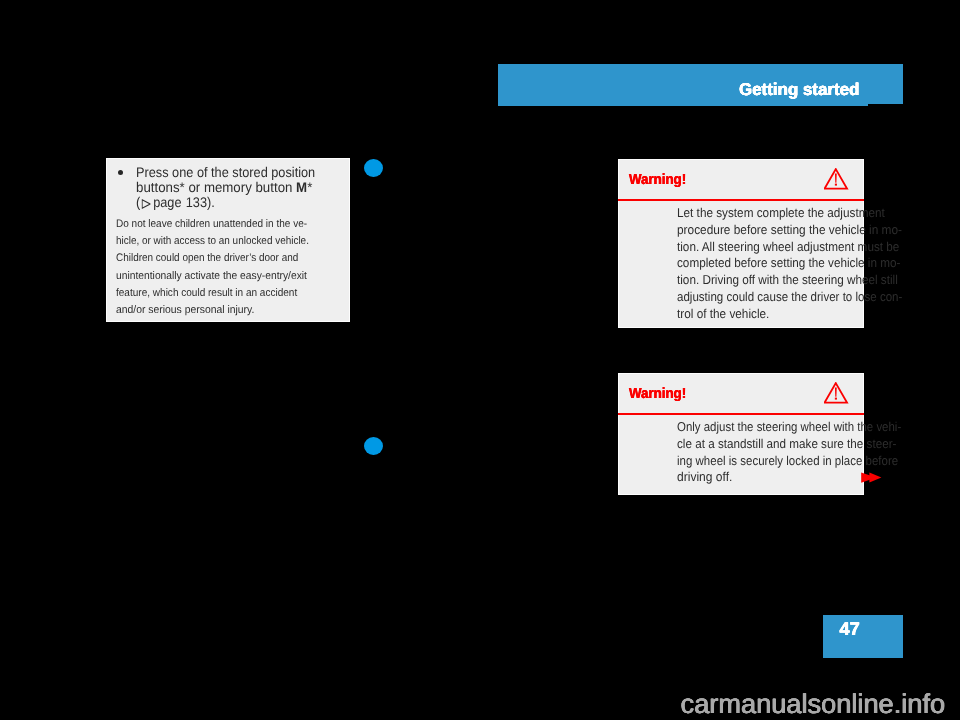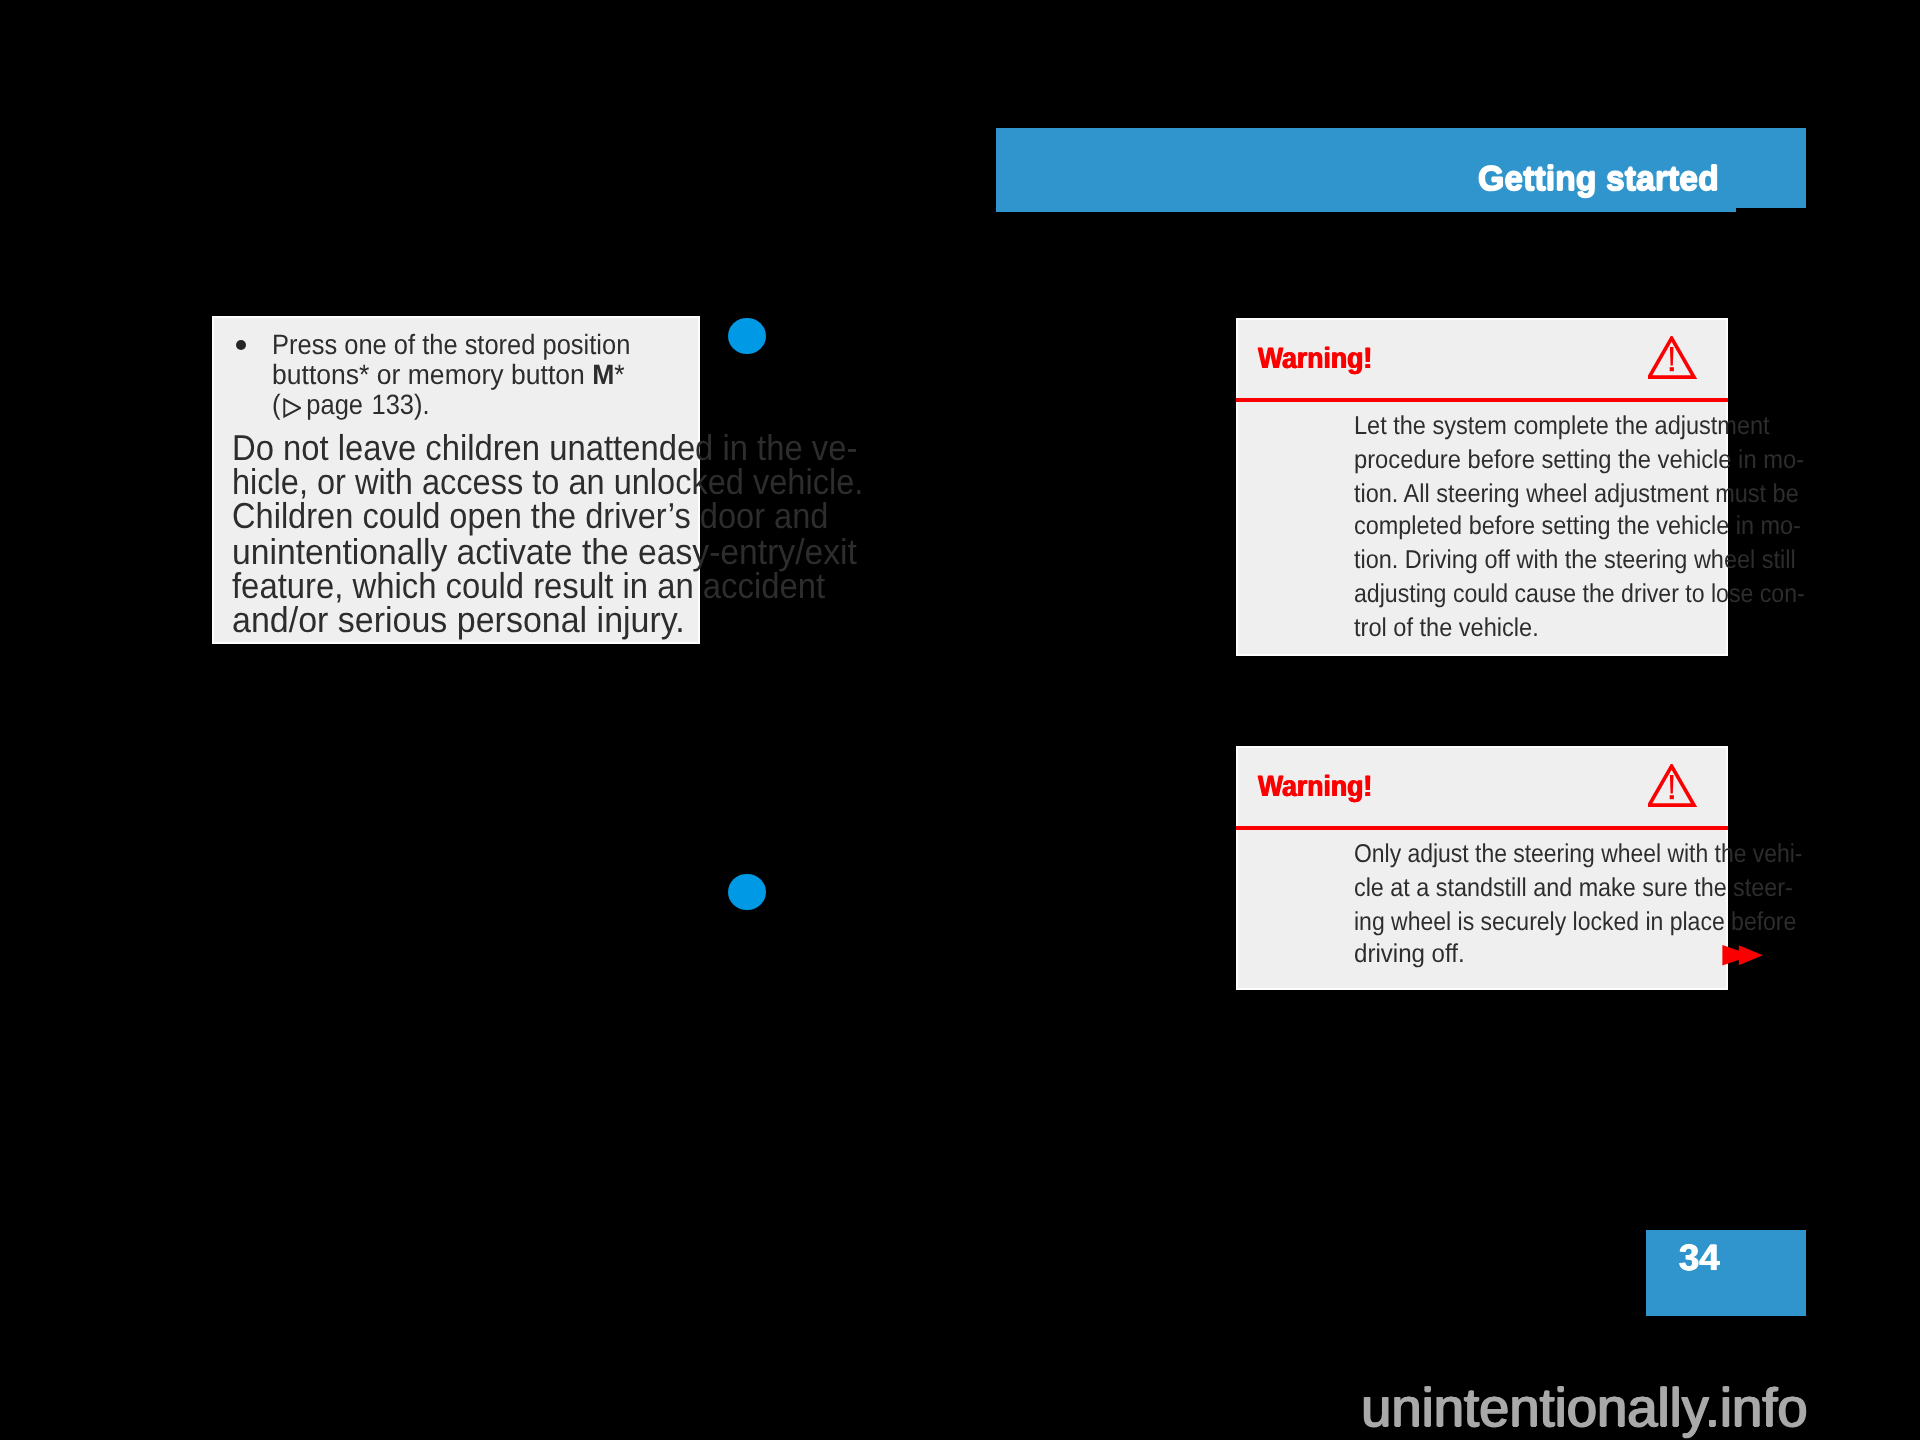--- a/index.html
+++ b/index.html
@@ -54,21 +54,21 @@
     position: absolute; left: 117.7px; top: 169.6px;
     width: 5.6px; height: 5.6px; border-radius: 50%;
     background: #262626;
   }
   .note-item {
     position: absolute; left: 135.7px; top: 164.8px;
     font-size: 14px; line-height: 15.35px; color: #2d2d2d;
   }
   .note-para {
     position: absolute; left: 115.9px; top: 216.4px;
-    font-size: 18px; line-height: 17.04px; color: #2d2d2d;
+    font-size: 11px; line-height: 17.04px; color: #2d2d2d;
   }
   .tri-ref { 
     display: inline-block; position: relative;
     width: 9.9px; height: 10px; vertical-align: -1.75px;
     margin-left: 1.5px;
   }
   .tri-ref svg { position: absolute; left: 0; top: 0; }
 
   
   .warn-box { left: 618px; width: 246px; }
@@ -193,17 +193,17 @@
   </div>
 
   <div class="cont-arrow">
     <svg width="22" height="13" viewBox="0 0 22 13">
       <path d="M0.2 0.5 L15.1 5.6 L0.2 10.7 Z" fill="#fb0000"></path>
       <path d="M8.4 0.6 L20.4 5.6 L8.4 10.6 Z" fill="#fb0000"></path>
     </svg>
   </div>
 
   <div class="pagenum-box"></div>
-  <div class="pagenum-text">34</div>
-
-  <div class="watermark">unintentionally.info</div>
+  <div class="pagenum-text">47</div>
+
+  <div class="watermark">carmanualsonline.info</div>
 
 </div>
 
 </body></html>

